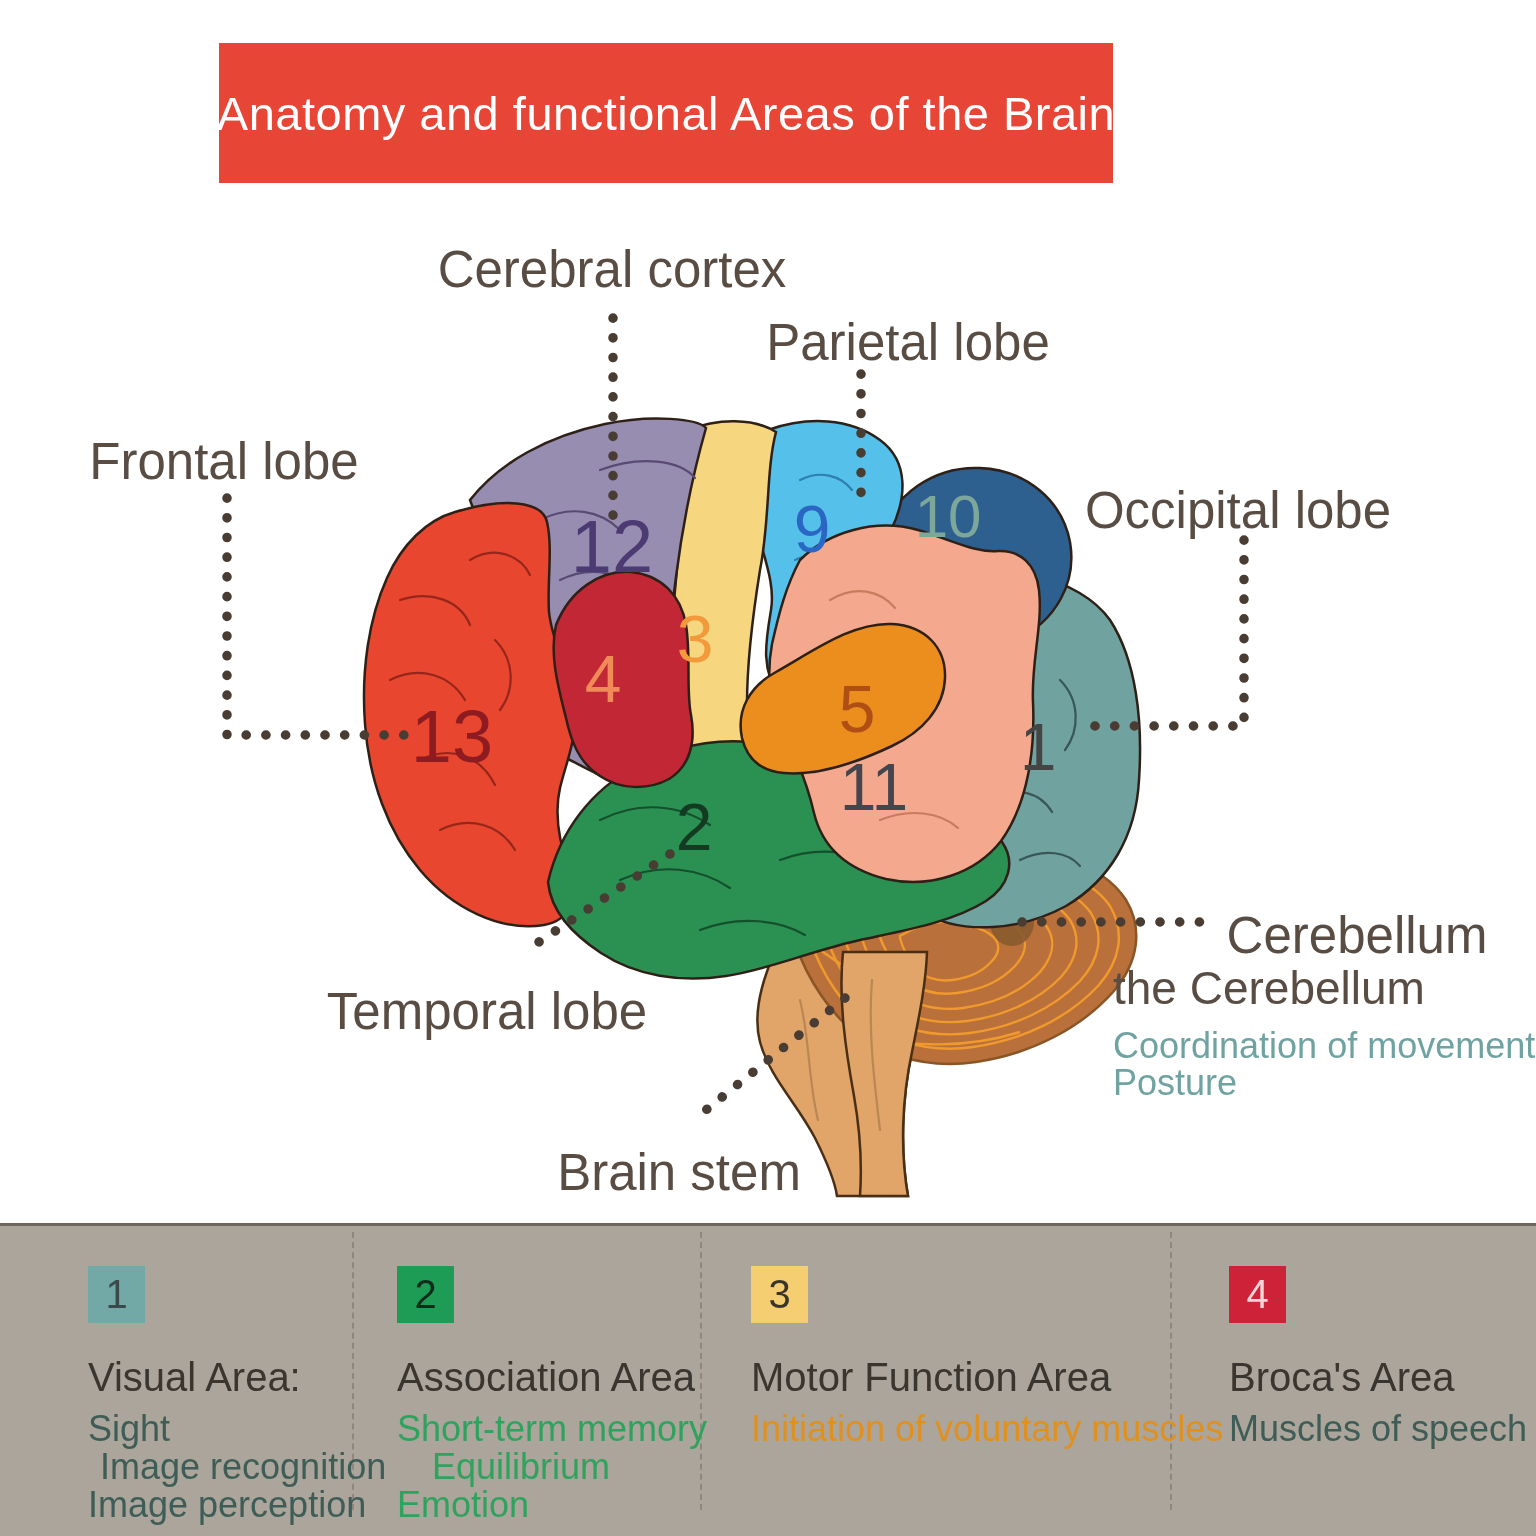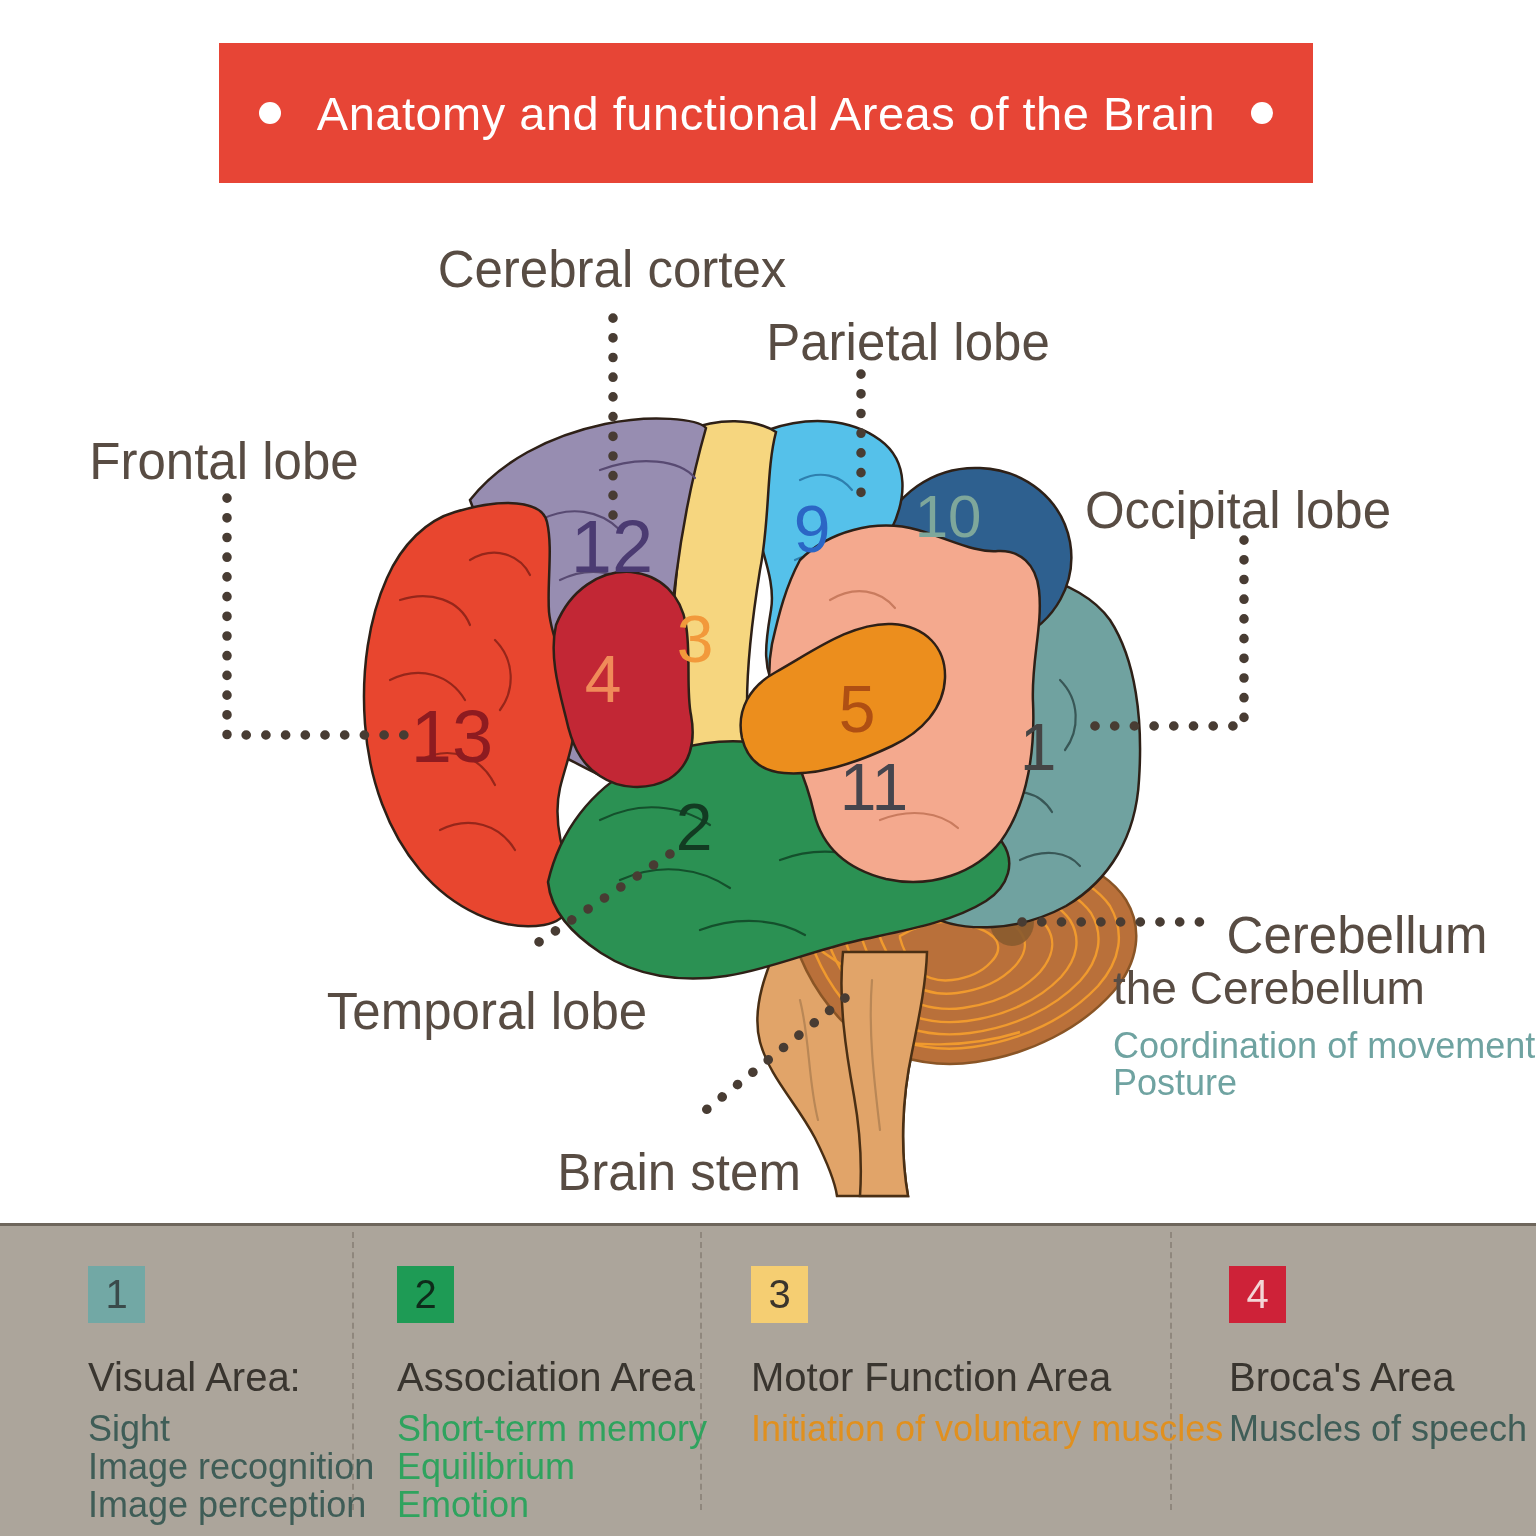--- a/index.html
+++ b/index.html
@@ -1,20 +1,20 @@
 <!DOCTYPE html>
 <html><head>
 <meta charset="utf-8">
 <style>
   html,body{margin:0;padding:0;background:#ffffff;}
   body{width:1536px;height:1536px;position:relative;overflow:hidden;
        font-family:"Liberation Sans","DejaVu Sans",sans-serif;}
   .abs{position:absolute;}
   
-  .banner{left:219px;top:43px;width:1094px;height:140px;display:flex;
+  .banner{left:219px;top:43px;width:894px;height:140px;display:flex;
           align-items:center;justify-content:center;gap:36px;}
   .banner-text{color:#ffffff;font-size:47px;letter-spacing:.5px;white-space:nowrap;}
   .banner-dot{width:22px;height:22px;border-radius:50%;background:#ffffff;}
   
   .brain-label{color:#584C43;font-size:51px;white-space:nowrap;transform:translateX(-50%);margin-top:8px;}
   
   .func-block{left:1113px;top:962px;}
   .func-heading{color:#584C43;font-size:46px;line-height:53px;white-space:nowrap;}
   .func-line{color:#6FA3A1;font-size:36px;line-height:37px;white-space:nowrap;}
   .func-lines{margin-top:12px;}
@@ -203,31 +203,31 @@
 <div class="abs legend-band" style="background-color: rgb(172, 165, 155);"></div>
 <div class="abs legend-divider" style="left:352px"></div>
 <div class="abs legend-divider" style="left:700px"></div>
 <div class="abs legend-divider" style="left:1170px"></div>
 
 <div class="abs legend-col" style="left:88px">
   <div class="swatch" style="background-color: rgb(114, 168, 165); color: rgb(58, 74, 74);">1</div>
   <div class="legend-title">Visual Area:</div>
   <div class="legend-lines">
     <div class="legend-line" style="color: rgb(63, 93, 87);">Sight</div>
-    <div class="legend-line" style="color: rgb(63, 93, 87);">Image recognition</div>
+    <div class="legend-line" style="color: rgb(63, 93, 87); margin-left: 12px;">Image recognition</div>
     <div class="legend-line" style="color: rgb(63, 93, 87);">Image perception</div>
   </div>
 </div>
 
 <div class="abs legend-col" style="left:397px">
   <div class="swatch" style="background-color: rgb(30, 155, 85); color: rgb(14, 43, 26);">2</div>
   <div class="legend-title">Association Area</div>
   <div class="legend-lines">
     <div class="legend-line" style="color: rgb(47, 163, 94);">Short-term memory</div>
-    <div class="legend-line" style="color: rgb(47, 163, 94);">Equilibrium</div>
+    <div class="legend-line" style="color: rgb(47, 163, 94); margin-left: 35px;">Equilibrium</div>
     <div class="legend-line" style="color: rgb(47, 163, 94);">Emotion</div>
   </div>
 </div>
 
 <div class="abs legend-col" style="left:751px">
   <div class="swatch" style="background-color: rgb(245, 206, 114); color: rgb(58, 53, 44);">3</div>
   <div class="legend-title">Motor Function Area</div>
   <div class="legend-lines">
     <div class="legend-line" style="color: rgb(224, 144, 31);">Initiation of voluntary muscles</div>
   </div>

